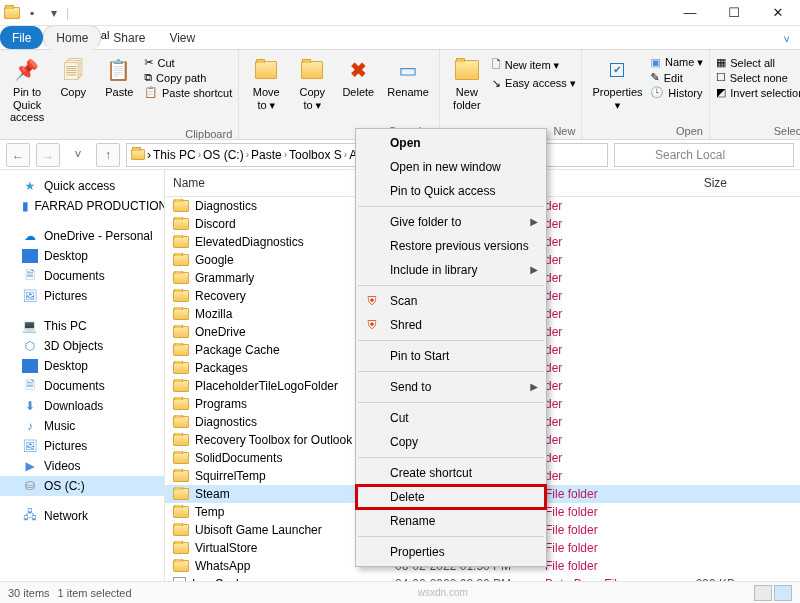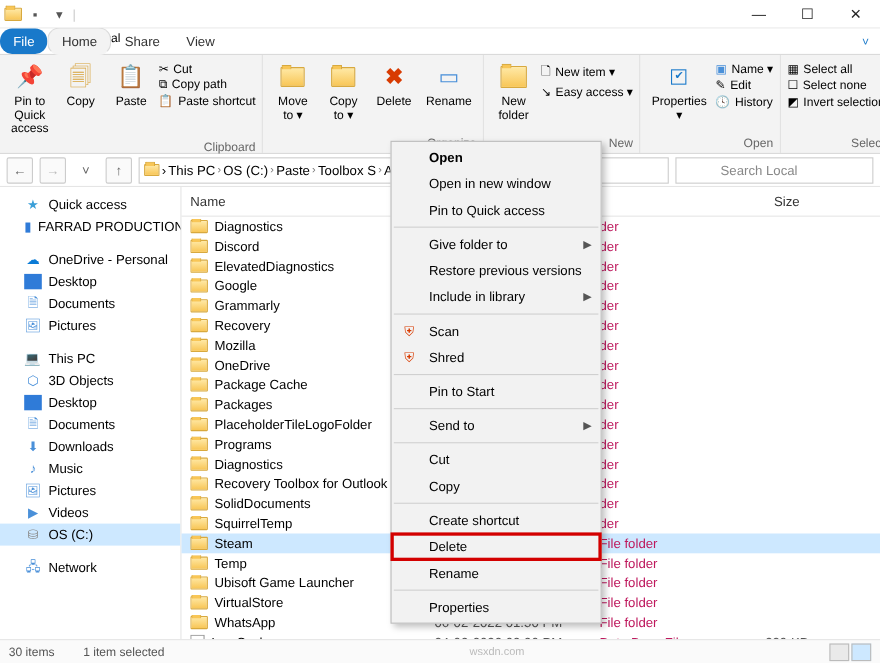--- a/index.html
+++ b/index.html
@@ -64,21 +64,21 @@
   .file-ico { width:16px; height:12px; display:inline-block; position:relative;}
   .file-ico.page { width:13px;height:15px;border:1px solid #999;background:#fff;}
   
   .ctx { position:absolute; left:355px; top:128px; width:192px; background:#f2f2f2; border:1px solid #bcbcbc; box-shadow:3px 3px 6px rgba(0,0,0,.25); z-index:50; padding:2px 0;}
   .ctx .mi { position:relative; padding:5px 26px 5px 34px; font-size:12px; white-space:nowrap;}
   .ctx .mi .mico { position:absolute; left:8px; top:4px; width:16px; height:16px; display:flex; align-items:center; justify-content:center; font-size:12px;}
   .ctx .mi .arrow { position:absolute; right:8px; top:6px; font-size:10px; color:#555;}
   .ctx .sep { height:1px; background:#d0d0d0; margin:3px 2px;}
   .ctx .mi.hl { outline:3px solid #d30000; outline-offset:-2px;}
   
-  .status { position:absolute; bottom:0; left:0; right:0; height:22px; border-top:1px solid #e5e5e5; display:flex; align-items:center; padding:0 8px; font-size:11px; color:#555; gap:26px; background:#fafafa;}
+  .status { position:absolute; bottom:0; left:0; right:0; height:22px; border-top:1px solid #e5e5e5; display:flex; align-items:center; padding:0 8px; font-size:11px; color:#555; gap:8px; background:#fafafa;}
   .status .view-icons { margin-left:auto; display:flex; gap:2px;}
   .status .view-icons span { width:18px;height:16px;border:1px solid #bbb; background:#eaeaea; display:inline-block;}
 </style>
 </head>
 <body>
 
 <div class="titlebar">
   <div class="tb-icons">
     <span class="folder-glyph"></span>
     <span class="qat-btn">▪</span>

